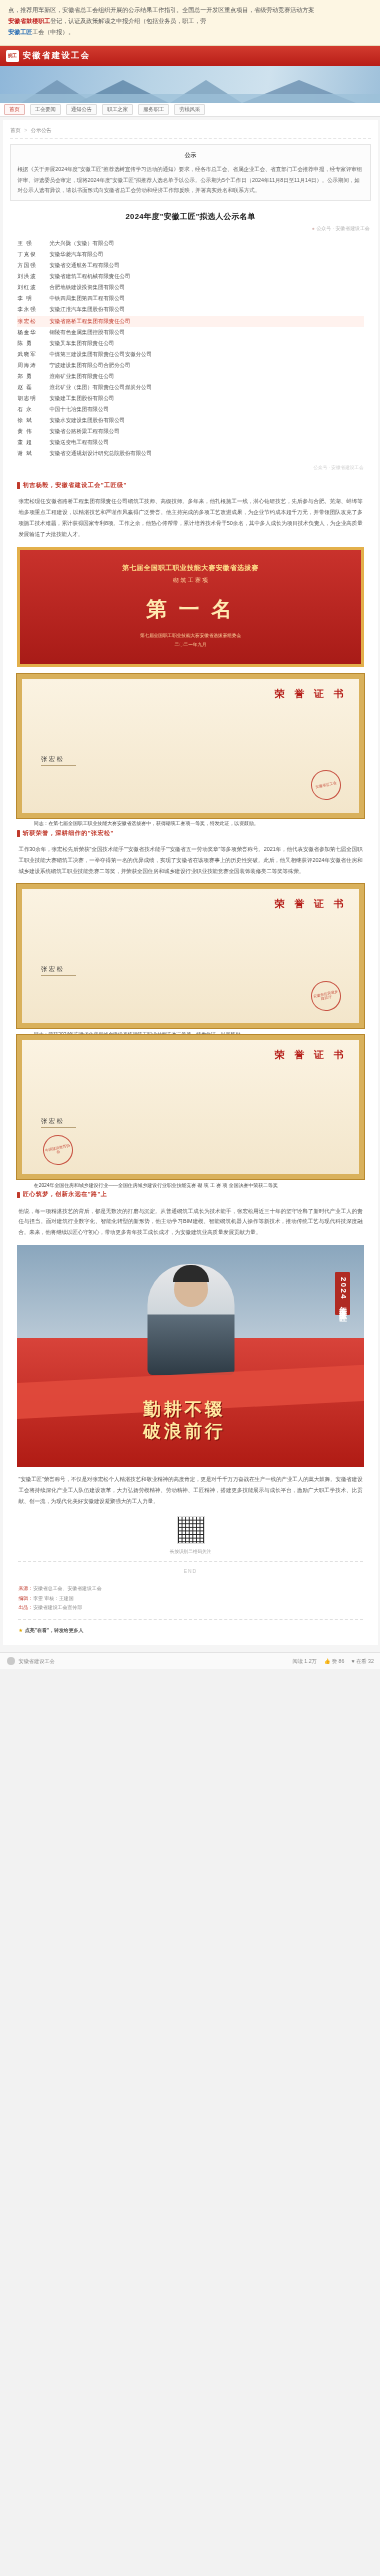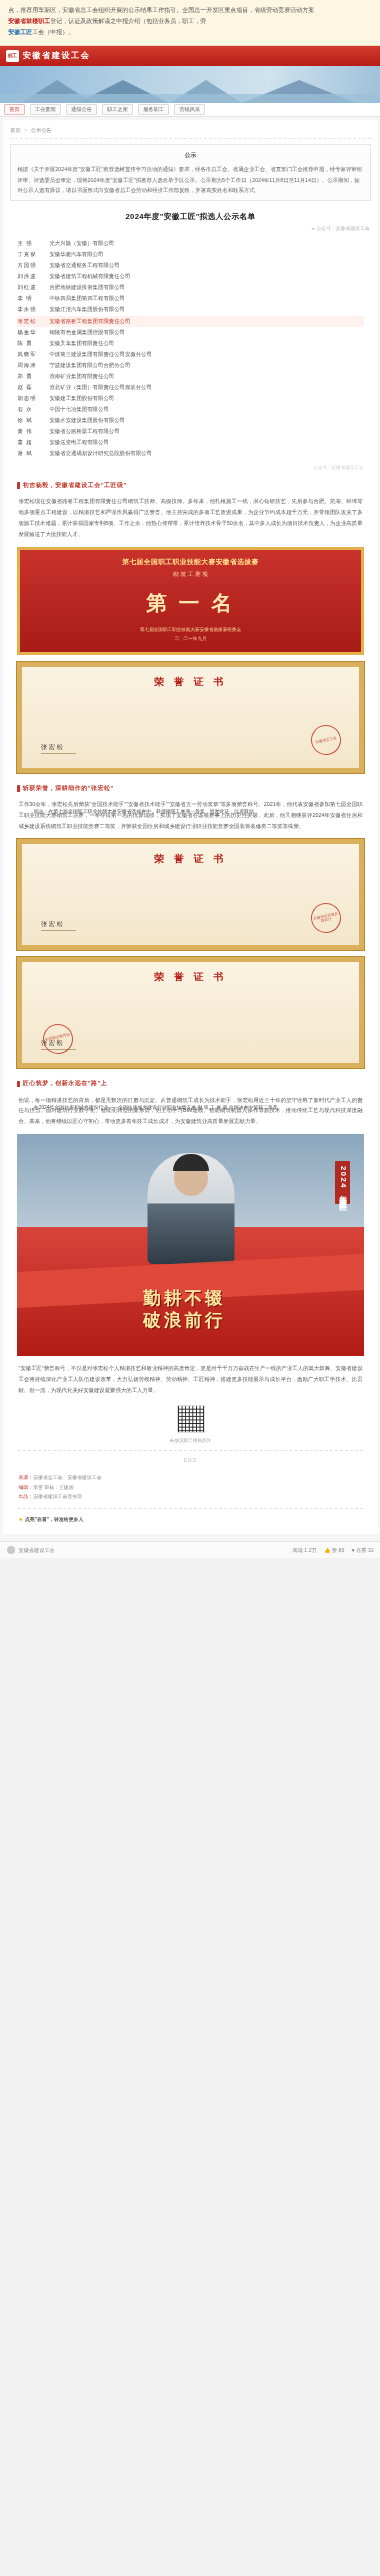--- a/index.html
+++ b/index.html
@@ -153,40 +153,40 @@
     font-size: 5.4px;
     line-height: 2.0;
     color: #575757;
     text-align: justify;
   }
 
   
   .cert { margin: 7.2px 7.2px; }
 
   .cert-red {
-    height: 108px;
+    height: 120px;
     background: linear-gradient(180deg,#c9322c,#a81b17);
     border: 3.1px solid #e3b04b;
     position: relative;
     display:flex; flex-direction:column; align-items:center; justify-content:center;
     color:#ffe9a8;
   }
   .cert-red .line1 { font-size:6.7px; font-weight:bold; color:#ffe08a; letter-spacing:0.5px; margin-bottom:4.1px; text-align:center;}
   .cert-red .line2 { font-size:5.7px; color:#ffd9a0; margin-bottom:7.2px;}
   .cert-red .big { font-size:20.6px; font-weight:bold; color:#ffe9b0; letter-spacing:3.1px; margin:3.1px 0 9.3px 0;}
   .cert-red .foot { font-size:4.6px; color:#ffd9a0; line-height:1.9; text-align:center;}
 
   .cert-cream {
-    height: 111px;
+    height: 144px;
     background: linear-gradient(180deg,#fbf3e2,#f3e6cb);
     border: 5.2px solid #d9b15c;
     outline: 1px solid #b8892f;
     position:relative;
     padding: 7.2px 11.3px;
-    display:flex;flex-direction:column;align-items:center;gap:48px;
+    display:flex;flex-direction:column;align-items:flex-end;gap:48px;
   }
   .cert-cream .ttl { font-size:9.8px; font-weight:bold; color:#b51d18; letter-spacing:3.6px; margin: 2.1px 0 5.2px 0;}
   .cert-cream .nm { font-size:6.2px; color:#333; align-self:flex-start; margin: 1px 0 5.2px 7.2px; border-bottom:0.5px solid #b9a37a; padding: 0 13.4px 1px 0;}
   .cert-cream .bodytxt { font-size:4.9px; color:#4a4a4a; line-height:2.0; text-align:justify; width:100%;}
   .cert-cream .seal {
     position:absolute; right:17.5px; bottom:12.4px;
     width:30px;height:30px;border-radius:50%;
     border:1px solid #c0392b; color:#c0392b;
     font-size:3.6px; display:flex;align-items:center;justify-content:center;
     text-align:center; line-height:1.2; opacity:.85; transform:rotate(-12deg);

